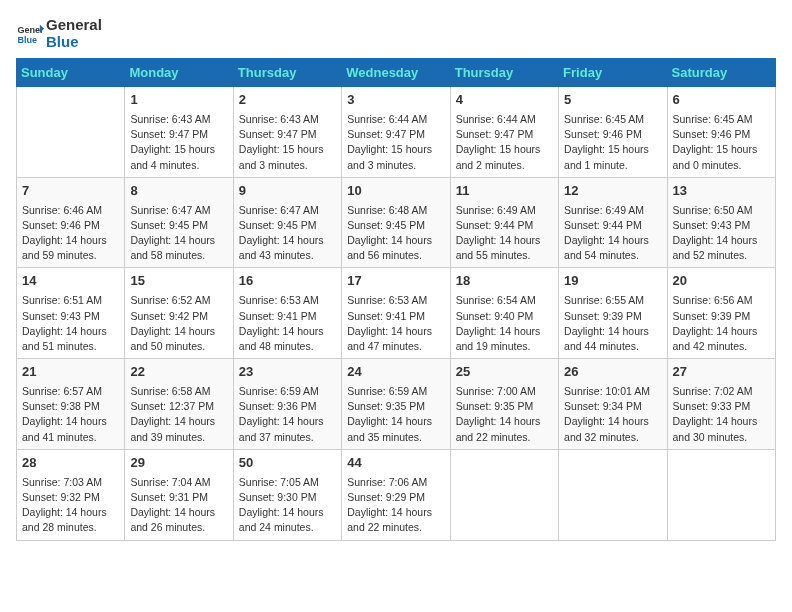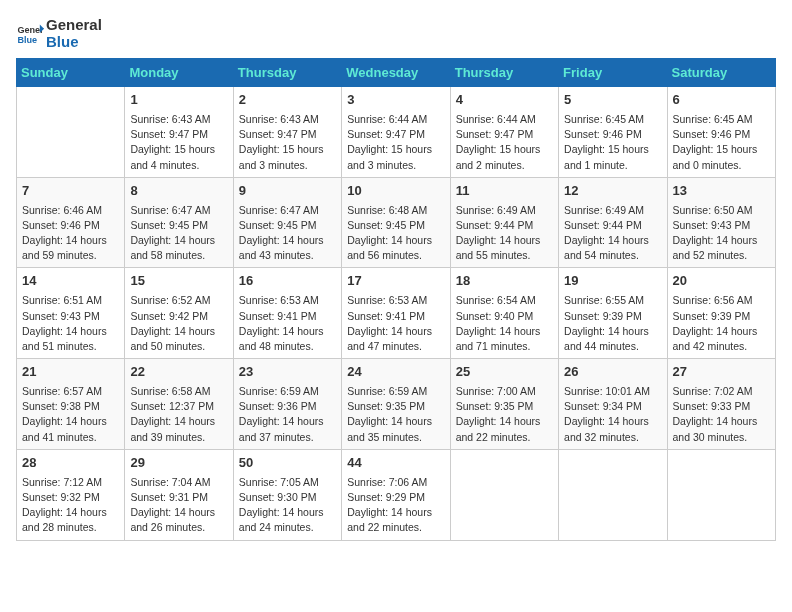--- a/index.html
+++ b/index.html
@@ -234,21 +234,21 @@
           <div class="info">Sunrise: 6:53 AM</div>
           <div class="info">Sunset: 9:41 PM</div>
           <div class="info">Daylight: 14 hours</div>
           <div class="info">and 47 minutes.</div>
         </td>
         <td>
           <span class="day-num">18</span>
           <div class="info">Sunrise: 6:54 AM</div>
           <div class="info">Sunset: 9:40 PM</div>
           <div class="info">Daylight: 14 hours</div>
-          <div class="info">and 71 minutes.</div>
+          <div class="info">and 19 minutes.</div>
         </td>
         <td>
           <span class="day-num">19</span>
           <div class="info">Sunrise: 6:55 AM</div>
           <div class="info">Sunset: 9:39 PM</div>
           <div class="info">Daylight: 14 hours</div>
           <div class="info">and 44 minutes.</div>
         </td>
         <td>
           <span class="day-num">20</span>
@@ -305,21 +305,21 @@
           <span class="day-num">27</span>
           <div class="info">Sunrise: 7:02 AM</div>
           <div class="info">Sunset: 9:33 PM</div>
           <div class="info">Daylight: 14 hours</div>
           <div class="info">and 30 minutes.</div>
         </td>
       </tr>
       <tr>
         <td>
           <span class="day-num">28</span>
-          <div class="info">Sunrise: 7:12 AM</div>
+          <div class="info">Sunrise: 7:03 AM</div>
           <div class="info">Sunset: 9:32 PM</div>
           <div class="info">Daylight: 14 hours</div>
           <div class="info">and 28 minutes.</div>
         </td>
         <td>
           <span class="day-num">29</span>
           <div class="info">Sunrise: 7:04 AM</div>
           <div class="info">Sunset: 9:31 PM</div>
           <div class="info">Daylight: 14 hours</div>
           <div class="info">and 26 minutes.</div>

